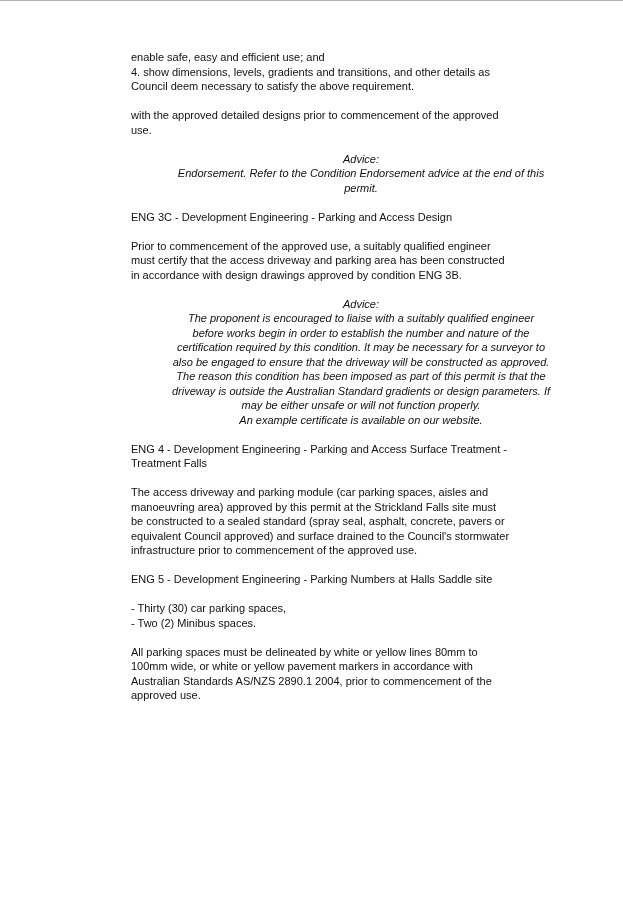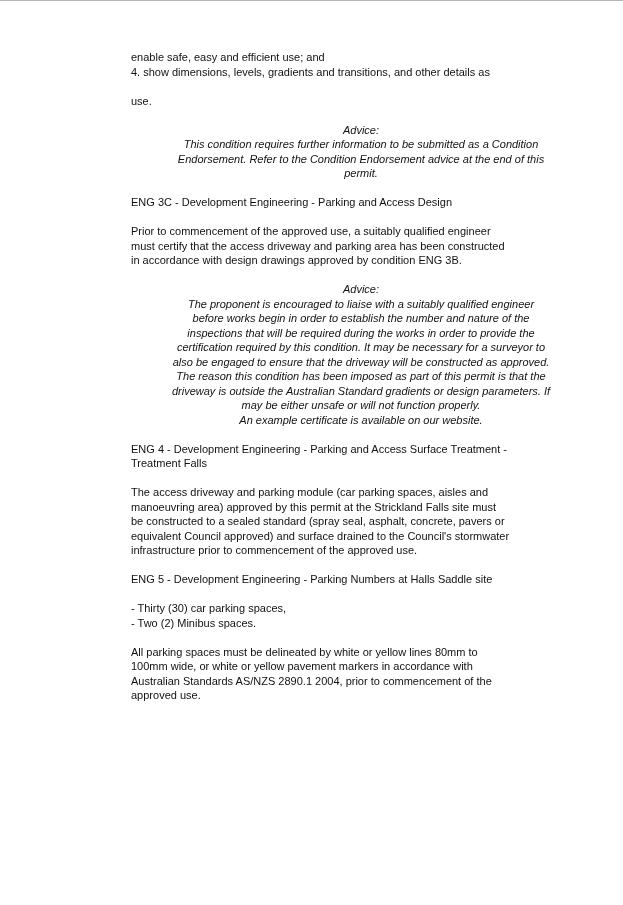--- a/index.html
+++ b/index.html
@@ -17,48 +17,48 @@
 </head>
 <body>
 
 <div class="topline"></div>
 
 <div class="page">
 
   <p>
     <span class="line">enable safe, easy and efficient use; and</span>
     <span class="line">4. show dimensions, levels, gradients and transitions, and other details as</span>
+    <span class="line">Council deem necessary to satisfy the above requirement.</span>
   </p>
 
   <p>
+    <span class="line">with the approved detailed designs prior to commencement of the approved</span>
     <span class="line">use.</span>
   </p>
 
   <p class="italic">
     <span class="line">Advice:</span>
-    <span class="line">This condition requires further information to be submitted as a Condition</span>
     <span class="line">Endorsement. Refer to the Condition Endorsement advice at the end of this</span>
     <span class="line">permit.</span>
   </p>
 
   <p>
     <span class="line">ENG 3C - Development Engineering - Parking and Access Design</span>
   </p>
 
   <p>
     <span class="line">Prior to commencement of the approved use, a suitably qualified engineer</span>
     <span class="line">must certify that the access driveway and parking area has been constructed</span>
     <span class="line">in accordance with design drawings approved by condition ENG 3B.</span>
   </p>
 
   <p class="italic">
     <span class="line">Advice:</span>
     <span class="line">The proponent is encouraged to liaise with a suitably qualified engineer</span>
     <span class="line">before works begin in order to establish the number and nature of the</span>
-    <span class="line">inspections that will be required during the works in order to provide the</span>
     <span class="line">certification required by this condition. It may be necessary for a surveyor to</span>
     <span class="line">also be engaged to ensure that the driveway will be constructed as approved.</span>
     <span class="line">The reason this condition has been imposed as part of this permit is that the</span>
     <span class="line">driveway is outside the Australian Standard gradients or design parameters. If</span>
     <span class="line">may be either unsafe or will not function properly.</span>
     <span class="line">An example certificate is available on our website.</span>
   </p>
 
   <p>
     <span class="line">ENG 4 - Development Engineering - Parking and Access Surface Treatment -</span>

